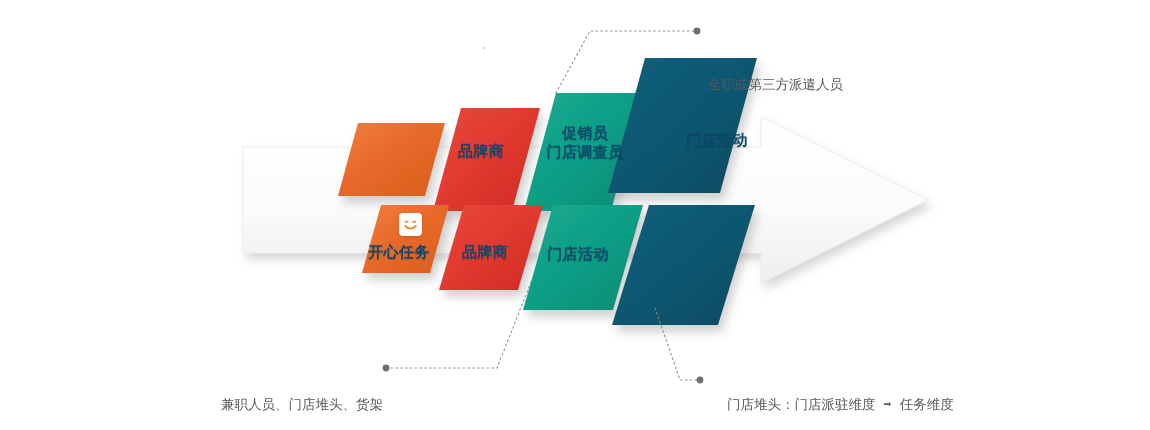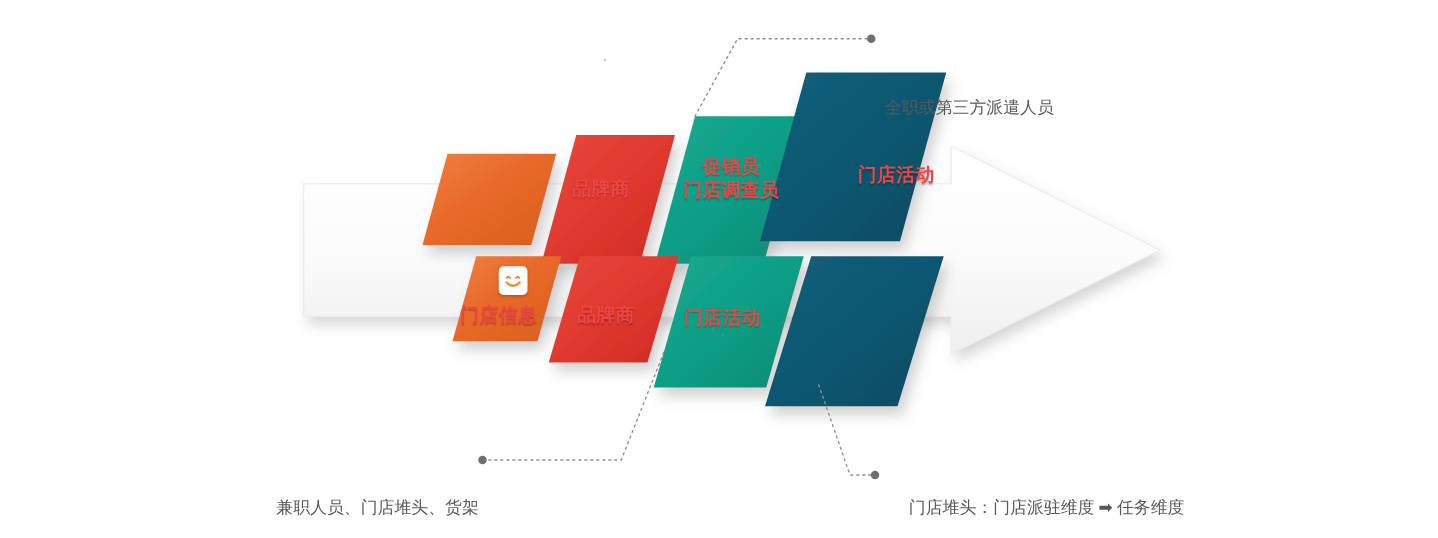--- a/index.html
+++ b/index.html
@@ -16,35 +16,35 @@
     height: 430px;
     background: #ffffff;
   }
   #stage svg.layer {
     position: absolute;
     left: 0; top: 0;
     width: 1150px; height: 430px;
   }
   .node-label {
     position: absolute;
-    color: #ef4444;
+    color: #0c4a6e;
     font-family: "DejaVu Sans", "Liberation Sans", sans-serif;
     font-size: 15px;
     font-weight: 700;
     line-height: 1.28;
     text-align: center;
     white-space: pre;
     letter-spacing: 0.4px;
     text-shadow: 0 1px 1px rgba(0,0,0,0.22);
     pointer-events: none;
   }
   .anno {
     position: absolute;
     color: #58585a;
-    font-family: Liberation Serif, serif;
+    font-family: Liberation Mono, monospace;
     font-size: 13.5px;
     line-height: 26px;
     white-space: pre;
   }
   .anno-line { display: block; }
   .smiley-badge {
     position: absolute;
     width: 23px; height: 23px;
     border-radius: 4px;
     background: #ffffff;
@@ -136,21 +136,21 @@
       <path d="M 13.9 9.3 q 1.3 -1.9 2.6 0" fill="none" stroke="#f08a2a" stroke-width="1.5" stroke-linecap="round"></path>
       <path d="M 6.3 13.0 q 5.2 5.2 10.4 0" fill="none" stroke="#f08a2a" stroke-width="1.9" stroke-linecap="round"></path>
     </svg>
   </div>
 
   <div class="node-label" style="left:447px; top:142px; width:68px;">品牌商</div>
   <div class="node-label" style="left:533px; top:124px; width:104px;">促销员
 门店调查员</div>
   <div class="node-label" style="left:672px; top:131px; width:90px;">门店活动</div>
 
-  <div class="node-label" style="left:362px; top:243px; width:74px;">门店信息</div>
+  <div class="node-label" style="left:362px; top:243px; width:74px;">开心任务</div>
   <div class="node-label" style="left:450px; top:243px; width:70px;">品牌商</div>
   <div class="node-label" style="left:538px; top:245px; width:80px;">门店活动</div>
 
   <div class="anno" style="left:708px; top:21px;">
     <span class="anno-line">全职或第三方派遣人员</span>
   </div>
 
   <div class="anno" style="left:221px; top:341px;">
     <span class="anno-line">兼职人员、门店堆头、货架</span>
     

